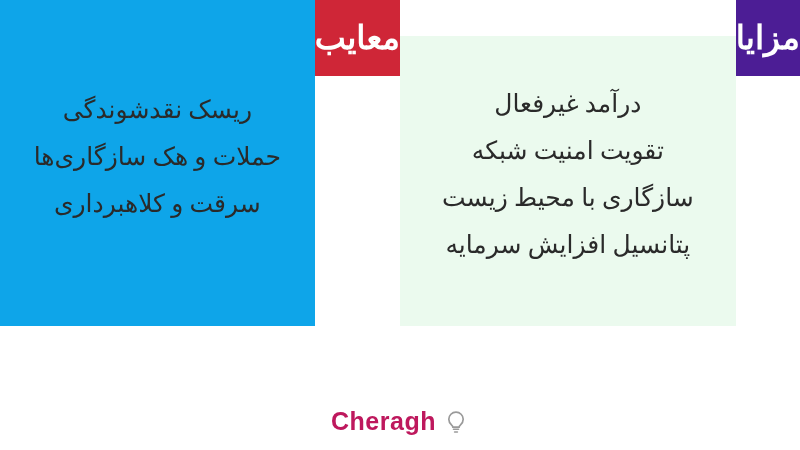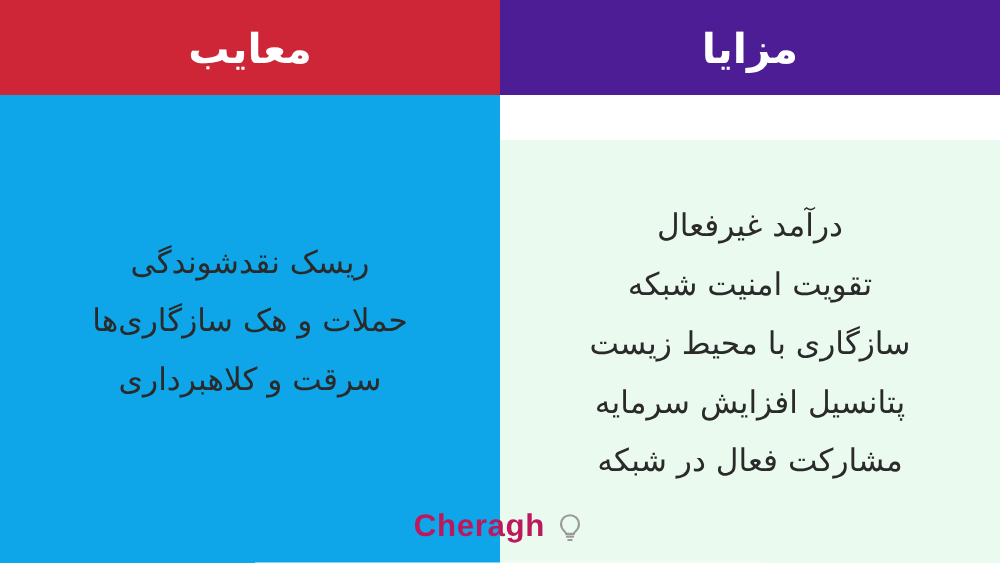--- a/index.html
+++ b/index.html
@@ -18,24 +18,25 @@
     position: relative;
     width: 800px;
     height: 450px;
     display: flex;
     flex-direction: row;
   }
 
   
   .column {
     width: 400px;
-    height: 450px;
+    height: 326px;
     display: flex;
-    flex-direction: column;
+    flex-direction: row;
     box-sizing: border-box;
+    font-family: Liberation Serif, serif;
   }
 
   .col-header {
     height: 76px;
     display: flex;
     align-items: center;
     justify-content: center;
     box-sizing: border-box;
   }
 
@@ -106,21 +107,20 @@
 
   <div class="column pros-col">
     <div class="col-header">
       <div class="col-header-title">مزایا</div>
     </div>
     <div class="col-body">
       <div class="item">درآمد غیرفعال</div>
       <div class="item">تقویت امنیت شبکه</div>
       <div class="item">سازگاری با محیط زیست</div>
       <div class="item">پتانسیل افزایش سرمایه</div>
-      <div class="item">مشارکت فعال در شبکه</div>
     </div>
   </div>
 
   <div class="column cons-col">
     <div class="col-header">
       <div class="col-header-title">معایب</div>
     </div>
     <div class="col-body">
       <div class="item">ریسک نقدشوندگی</div>
       <div class="item">حملات و هک سازگاری‌ها</div>

